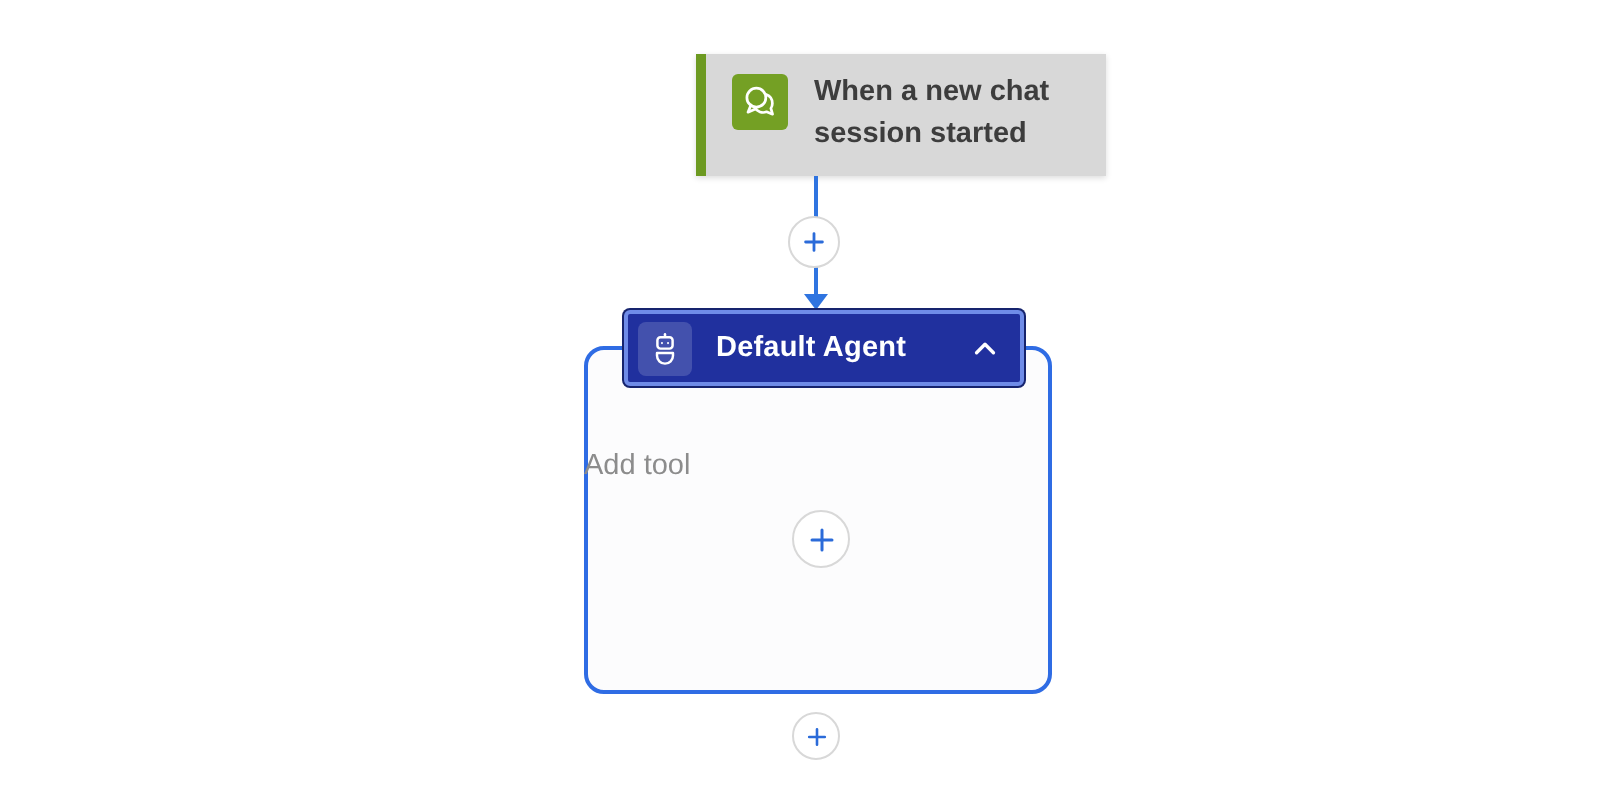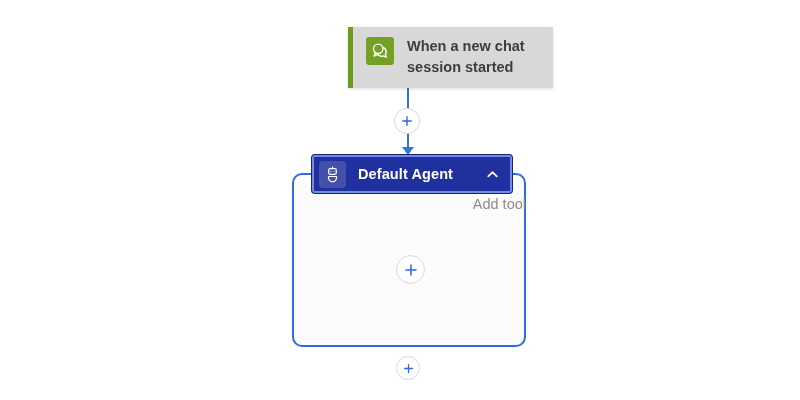--- a/index.html
+++ b/index.html
@@ -87,22 +87,22 @@
     margin-left: 12px; color: #ffffff;
     font-size: 14.5px; font-weight: 600; letter-spacing: .1px;
     flex: 1 1 auto;
   }
   .collapse-btn {
     flex: 0 0 auto; background: transparent; border: none; padding: 2px;
     display: flex; align-items: center; justify-content: center; cursor: pointer;
   }
 
   .add-tool-label {
-    position: absolute; left: 292px; top: 196px; width: 234px;
-    text-align: right;
+    position: absolute; left: 292px; top: 225px; width: 234px;
+    text-align: left;
     font-size: 14.5px; color: var(--placeholder-text, #8c8c8c);
   }
 </style>
 </head>
 <body>
 
 <div class="canvas">
 
   <div class="trigger-card">
     <span class="trig-icon">

